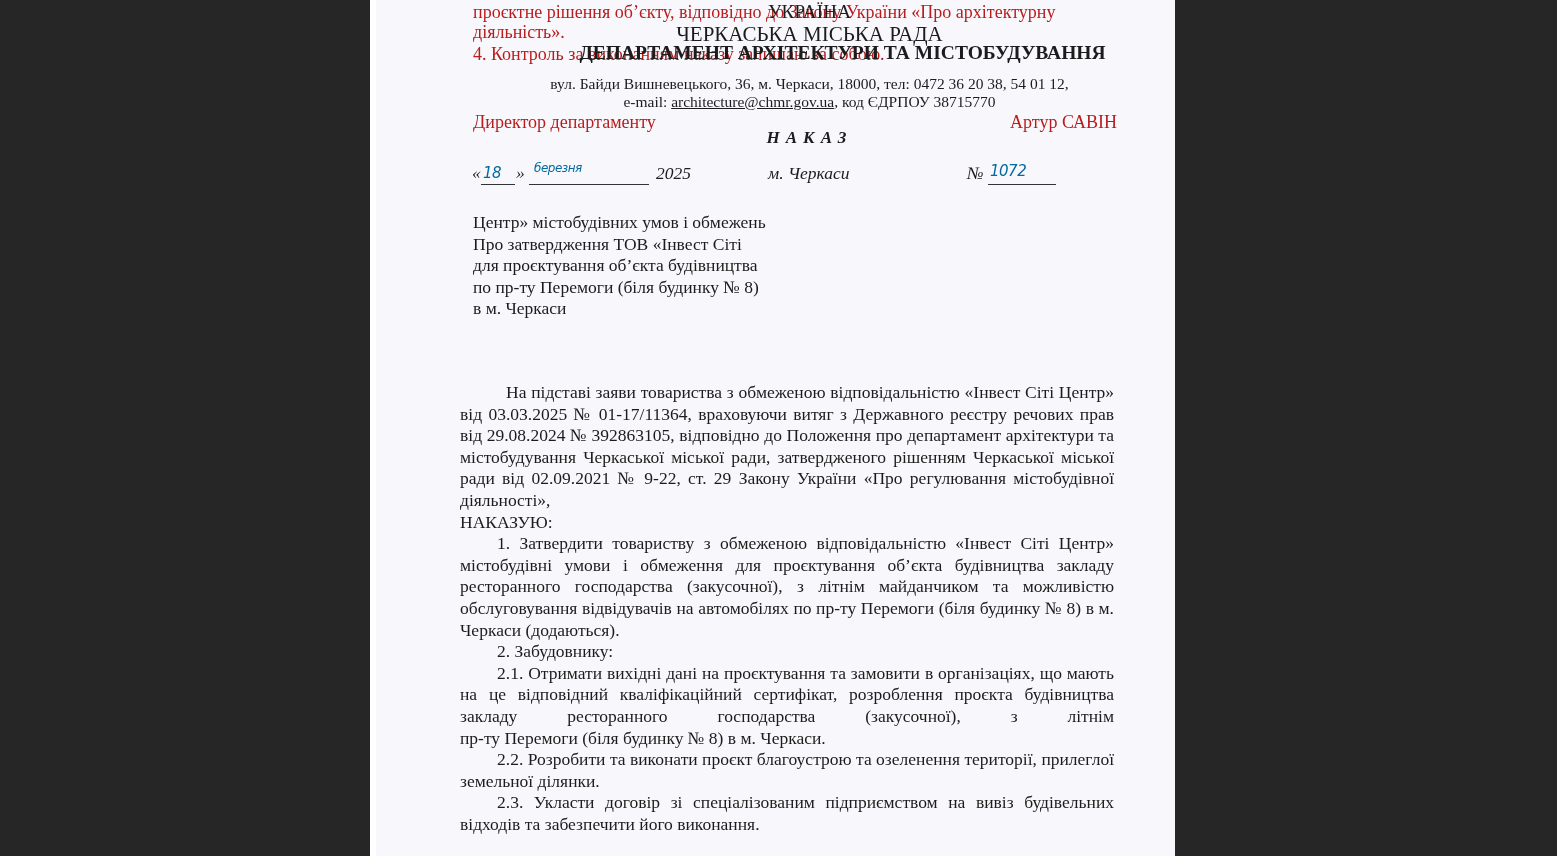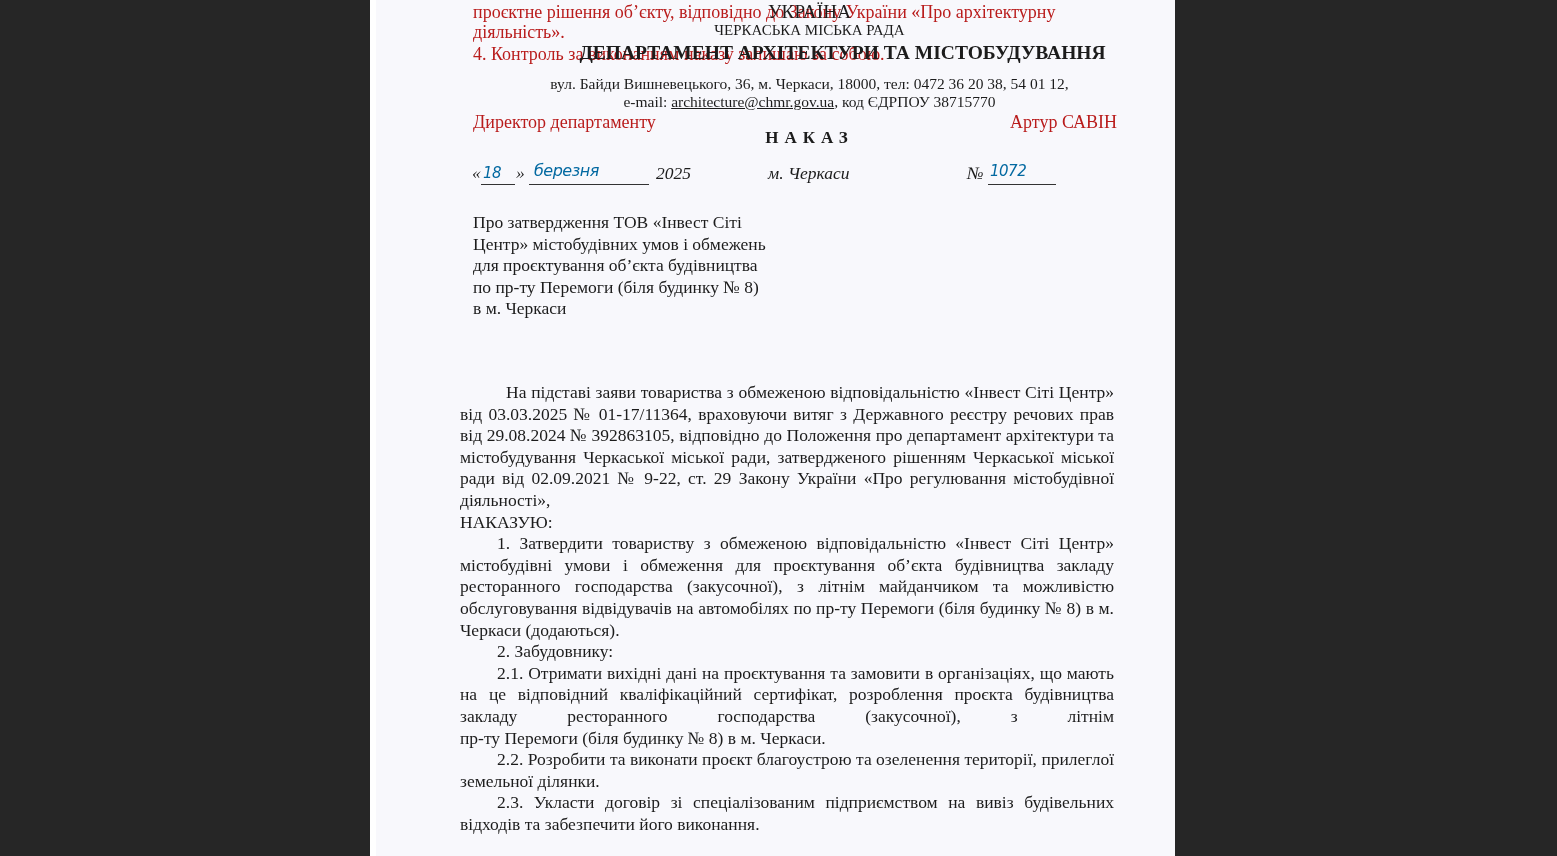--- a/index.html
+++ b/index.html
@@ -49,26 +49,26 @@
 
     .head {
       position: absolute;
       left: 12px;
       width: 805px;
       text-align: center;
       white-space: nowrap;
       margin-left: 25px;
     }
     .h-country { top: 1px; font-size: 19px; letter-spacing: 0.2px; }
-    .h-council { top: 22px; font-size: 15px; }
+    .h-council { top: 22px; font-size: 21px; }
     .h-dept { top: 42px; font-size: 19.5px; font-weight: bold; padding-left: 33px; }
     .h-addr { top: 75px; font-size: 15.5px; }
     .h-email { top: 93px; font-size: 15.5px; }
     .h-email .link { text-decoration: underline; }
-    .h-order { top: 128px; font-size: 17px; font-weight: bold; letter-spacing: 6px; }
+    .h-order { top: 128px; font-size: 17px; font-weight: bold; letter-spacing: 6px; font-style: italic; }
 
     .dateline {
       position: absolute;
       top: 163px;
       left: 102px;
       width: 590px;
       height: 26px;
       font-style: italic;
       font-size: 17.5px;
     }
@@ -133,32 +133,32 @@
     <div class="head h-email">
       <span>e-mail: </span><span class="link">architecture@chmr.gov.ua</span><span>, код ЄДРПОУ 38715770</span>
     </div>
     <div class="head h-order">НАКАЗ</div>
 
     <div class="dateline">
       <span style="left:0;">«</span>
       <span class="hand" style="left:11px; top:1px;">18</span>
       <div class="uline" style="left:9px; width:34px;"></div>
       <span style="left:44px;">»</span>
-      <span class="hand" style="left:62px; top:-2px; font-size:16px;">березня</span>
+      <span class="hand" style="left:62px; top:-2px; font-size:12px;">березня</span>
       <div class="uline" style="left:57px; width:120px;"></div>
       <span style="left:184px;">2025</span>
       <span style="left:296px;">м. Черкаси</span>
       <span style="left:495px;">№</span>
       <span class="hand" style="left:518px; top:-1px;">1072</span>
       <div class="uline" style="left:516px; width:68px;"></div>
     </div>
 
     <div class="subject">
+      <div>Центр» містобудівних умов і обмежень</div>
       <div>Про затвердження  ТОВ «Інвест Сіті</div>
-      <div>Центр» містобудівних умов і обмежень</div>
       <div>для проєктування об’єкта будівництва</div>
       <div>по пр-ту Перемоги (біля будинку № 8)</div>
       <div>в м. Черкаси</div>
     </div>
 
     <div class="body">
       <p class="indent-lg">На підставі  заяви  товариства з обмеженою відповідальністю «Інвест Сіті Центр» від 03.03.2025 № 01-17/11364, враховуючи витяг з Державного реєстру речових прав від 29.08.2024 № 392863105, відповідно до Положення про департамент архітектури та містобудування Черкаської міської ради, затвердженого рішенням Черкаської міської ради від 02.09.2021 № 9-22, ст. 29 Закону  України  «Про регулювання містобудівної діяльності»,</p>
       <p class="noind">НАКАЗУЮ:</p>
       <p class="indent">1. Затвердити товариству з обмеженою відповідальністю «Інвест Сіті Центр» містобудівні умови і обмеження для проєктування об’єкта будівництва закладу ресторанного господарства (закусочної), з літнім майданчиком та можливістю обслуговування відвідувачів на автомобілях по пр-ту Перемоги (біля будинку № 8) в м. Черкаси  (додаються).</p>
       <p class="indent">2. Забудовнику:</p>

